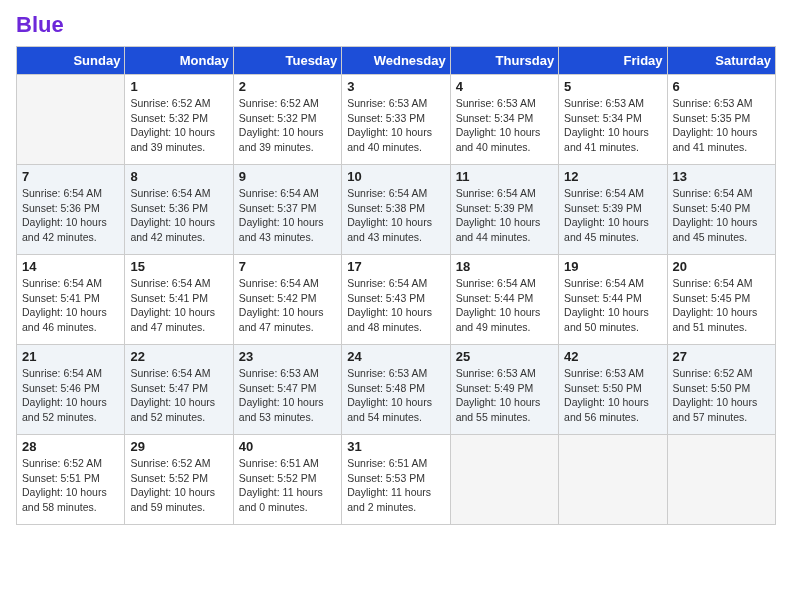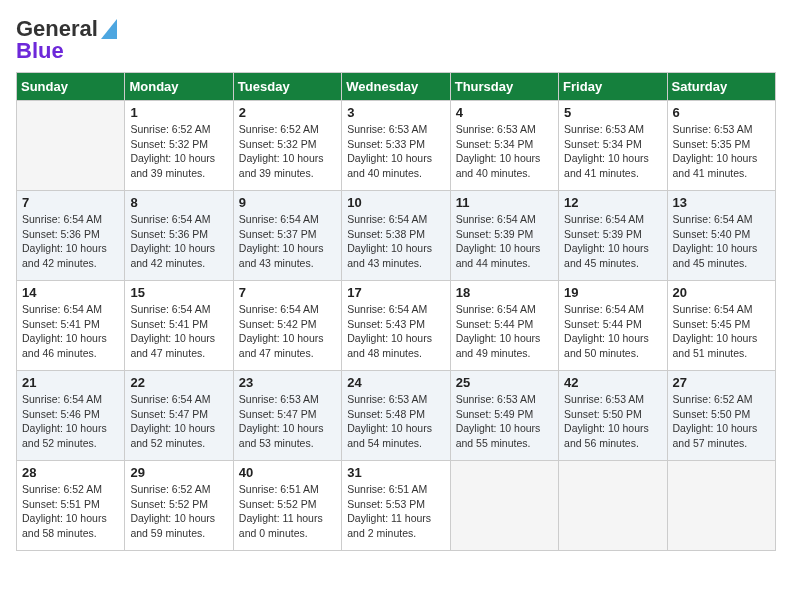--- a/index.html
+++ b/index.html
@@ -36,23 +36,23 @@
     .location {
       font-size: 16px;
       color: #444;
     }
     .calendar {
       width: 100%;
       border-collapse: collapse;
       font-size: 11px;
     }
     .calendar th {
-      background: #15803d;
+      background: #1d4ed8;
       color: #fff;
-      text-align: left;
+      text-align: right;
       padding: 6px 4px;
       font-size: 13px;
       font-weight: bold;
       border: 1px solid #ccc;
     }
     .calendar td {
       border: 1px solid #ccc;
       vertical-align: top;
       padding: 4px 5px;
       width: 108px;
@@ -75,28 +75,20 @@
     }
     .row-shaded td {
       background: #f0f4f8;
     }
   </style>
 </head>
 <body>
 
 <div class="header">
   <div class="logo">
-    <div class="logo-row">
-      <span style="font-size:22px;font-weight:bold;color:#333;">General</span>
-      <span style="display:inline-block;margin-left:3px;margin-bottom:-4px;">
-        <svg width="16" height="20" viewBox="0 0 16 20">
-            <polygon points="0,20 16,20 16,0" fill="#4da6e0"></polygon>
-          </svg>
-      </span>
-    </div>
     <span style="font-size:22px;font-weight:bold;color:#6d28d9;margin-top:-4px;">Blue</span>
   </div>
 </div>
 
 <table class="calendar">
   <thead>
     <tr id="header-row">
         <th>Sunday</th>
         <th>Monday</th>
         <th>Tuesday</th>

